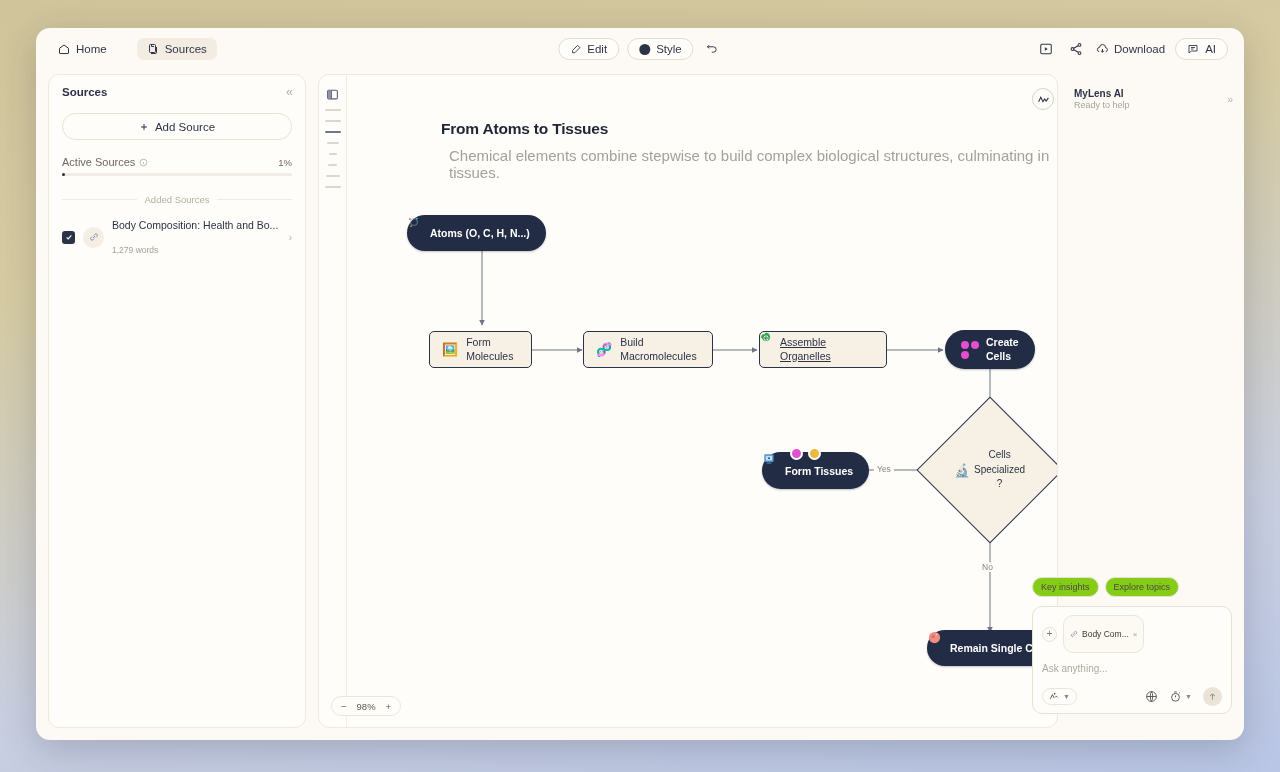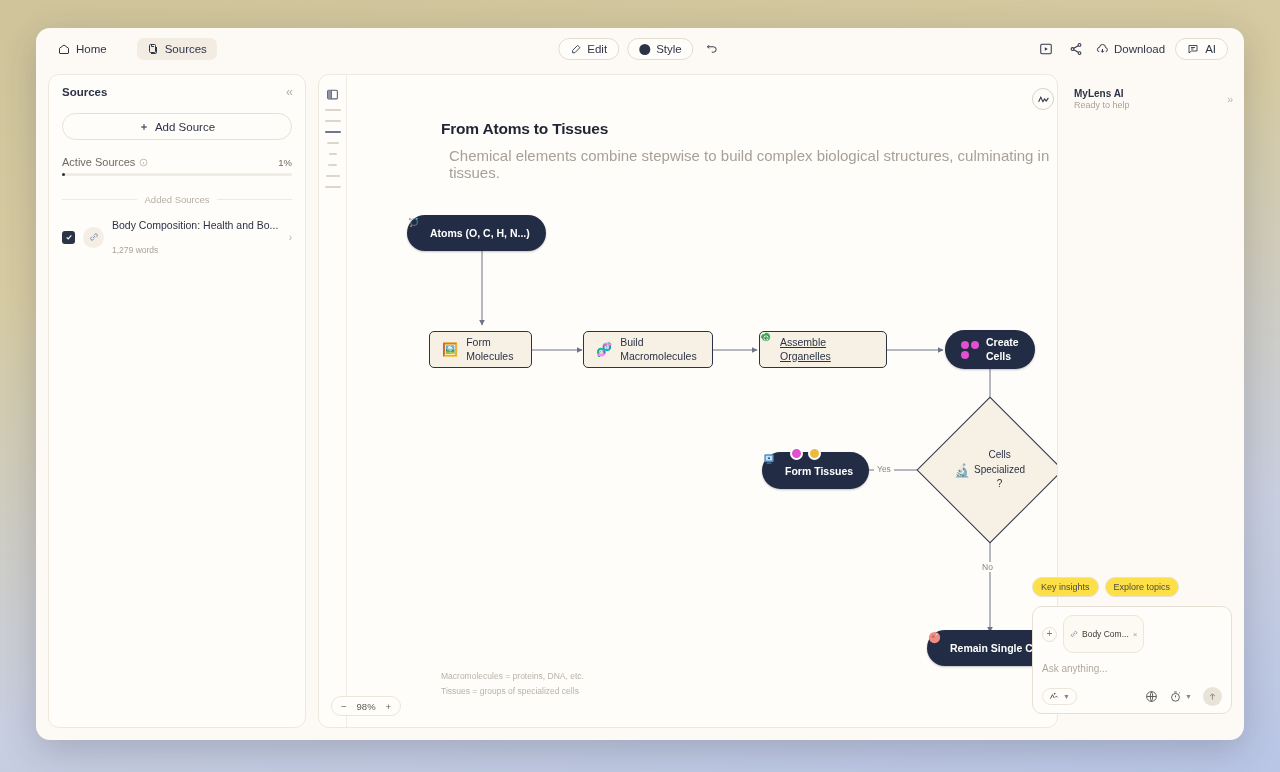--- a/index.html
+++ b/index.html
@@ -181,21 +181,21 @@
     width:22px; height:22px; border-radius:50%; border:1px solid #d9d2c6;
     display:flex; align-items:center; justify-content:center; flex:none;
   }
   .ai-name { font-size:10px; font-weight:700; color:#2b3347; }
   .ai-status { font-size:9px; color:#aaa39a; margin-top:1px; }
   .ai-expand { margin-left:auto; font-size:10px; color:#b6afa4; cursor:pointer; letter-spacing:-1px; }
 
   #ai-bottom { position:absolute; left:0; right:0; bottom:14px; }
   .sugg-row { display:flex; gap:6px; margin-bottom:9px; }
   .sugg {
-    border:1px solid #e7e0d4; border-radius:12px; background:#fde047;
+    border:1px solid #e7e0d4; border-radius:12px; background:#84cc16;
     font-size:9px; color:#4c4a45; padding:4px 8px; cursor:pointer; white-space:nowrap;
   }
   #composer {
     border:1px solid #e7e0d4; border-radius:10px; background:#fffdf9;
     padding:8px 9px 7px;
   }
   .cmp-top { display:flex; align-items:center; gap:6px; }
   .cmp-plus {
     width:15px; height:15px; border-radius:50%; border:1px solid #e7e0d4;
     display:flex; align-items:center; justify-content:center;
@@ -508,24 +508,20 @@
                 <circle cx="12" cy="12" r="9" fill="#ef8d84"></circle>
                 <circle cx="10" cy="10.5" r="2.4" fill="#d96a60"></circle>
                 <path d="M14 8.4 17 5.6" stroke="#ffffff" stroke-width="1.1"></path>
               </svg>
             </span>
             <span>Remain Single Cells</span>
           </div>
         </div>
       </div>
 
-      <div id="footnote">
-        <div>Macromolecules = proteins, DNA, etc.</div>
-        <div>Tissues = groups of specialized cells</div>
-      </div>
     </div>
 
     <div id="zoom-ctl">
       <span>−</span>
       <span>98%</span>
       <span>+</span>
     </div>
   </div>
 
   <div id="ai-panel">

